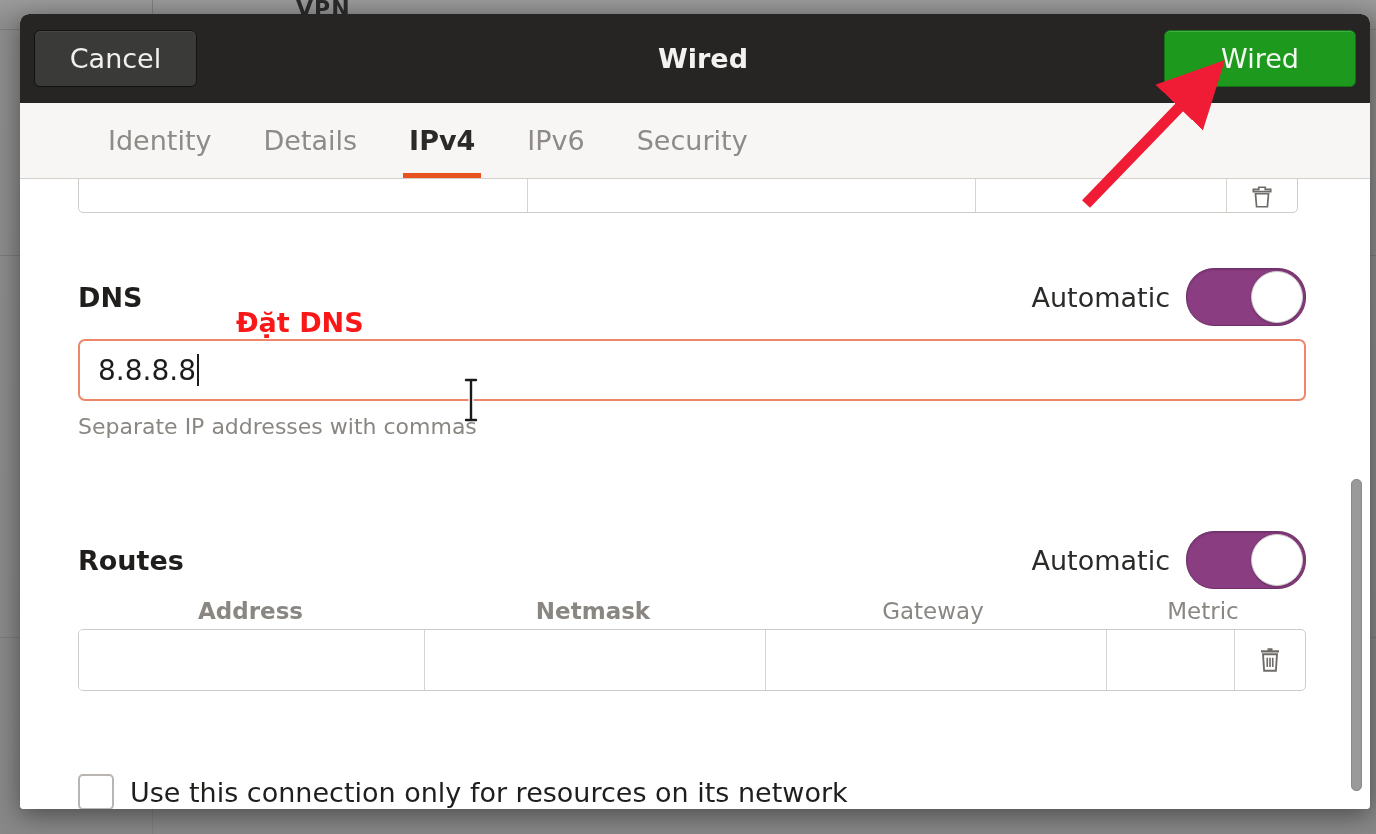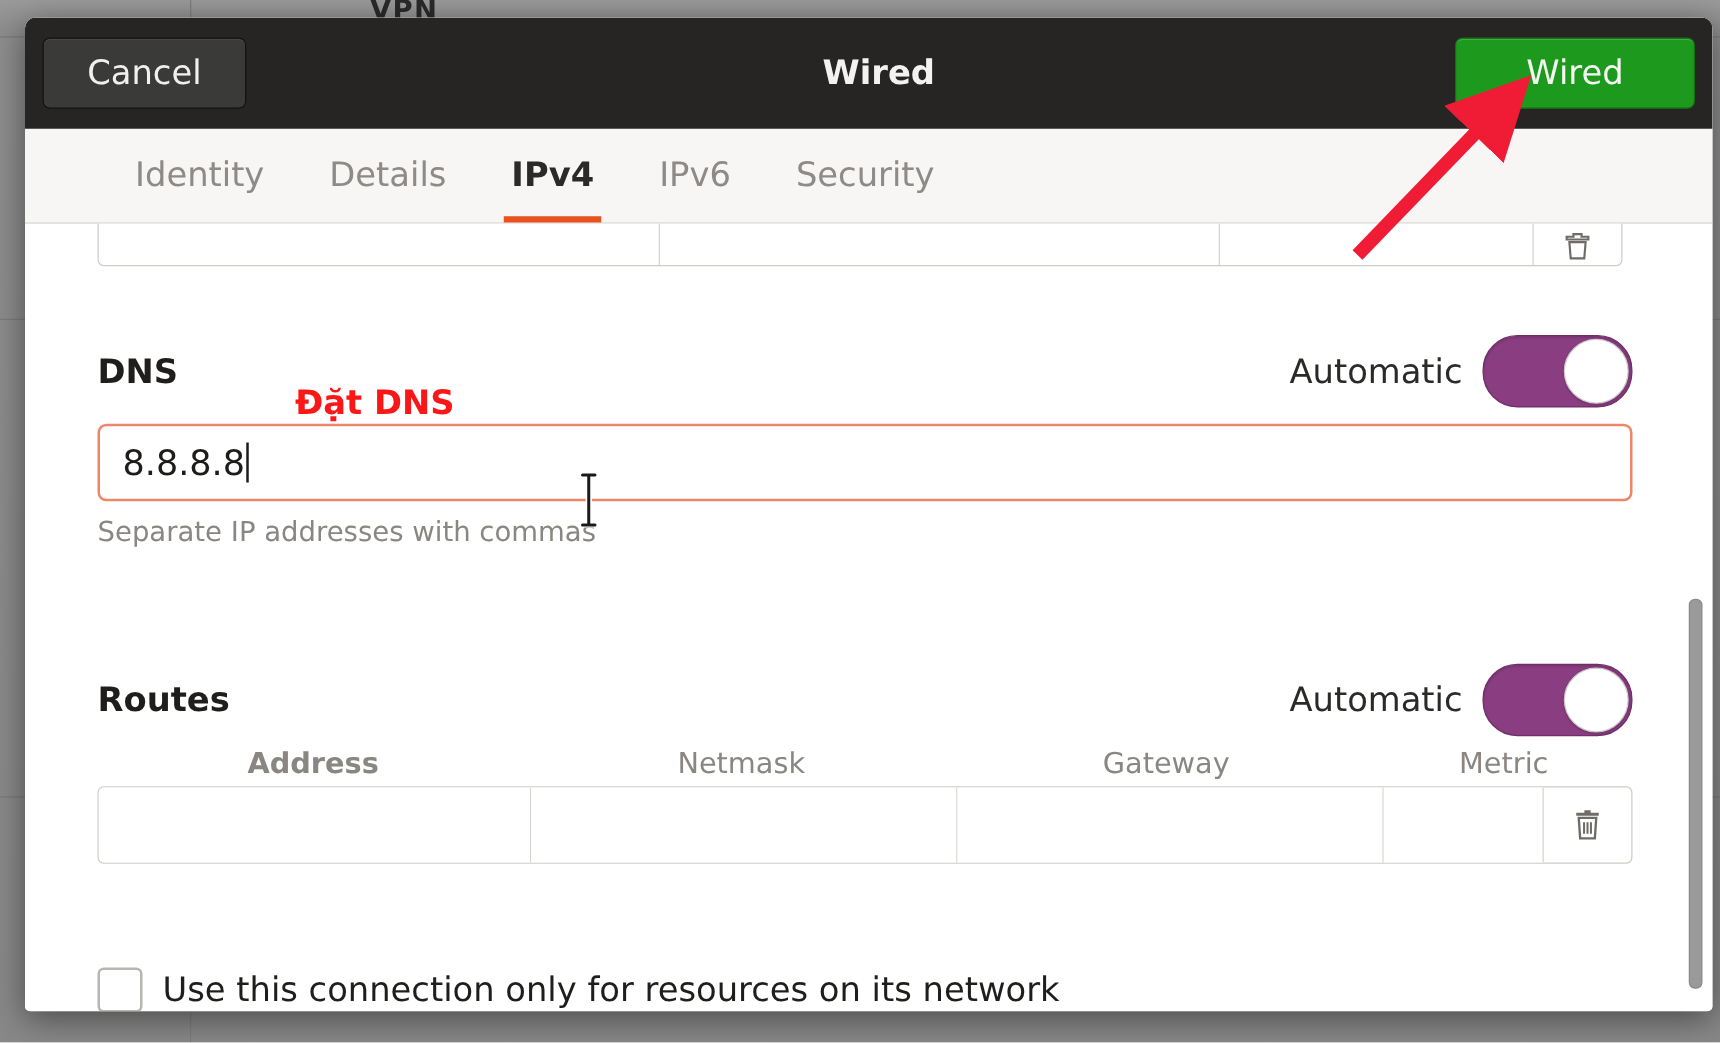--- a/index.html
+++ b/index.html
@@ -266,21 +266,21 @@
 
   
   .routes-headers {
     display: flex;
     margin-top: 10px;
     font-size: 23px;
     color: #8a8783;
   }
   .rh { text-align: center; }
   .rh.address { flex: 0 0 345px; font-weight: bold; }
-  .rh.netmask { flex: 0 0 340px; }
+  .rh.netmask { flex: 0 0 340px; font-weight: bold; }
   .rh.gateway { flex: 0 0 340px; }
   .rh.metric  { flex: 0 0 200px; }
 
   .routes-row {
     display: flex;
     height: 62px;
     border: 1px solid #cfcbc7;
     border-radius: 5px;
     background: #fff;
     box-sizing: border-box;

